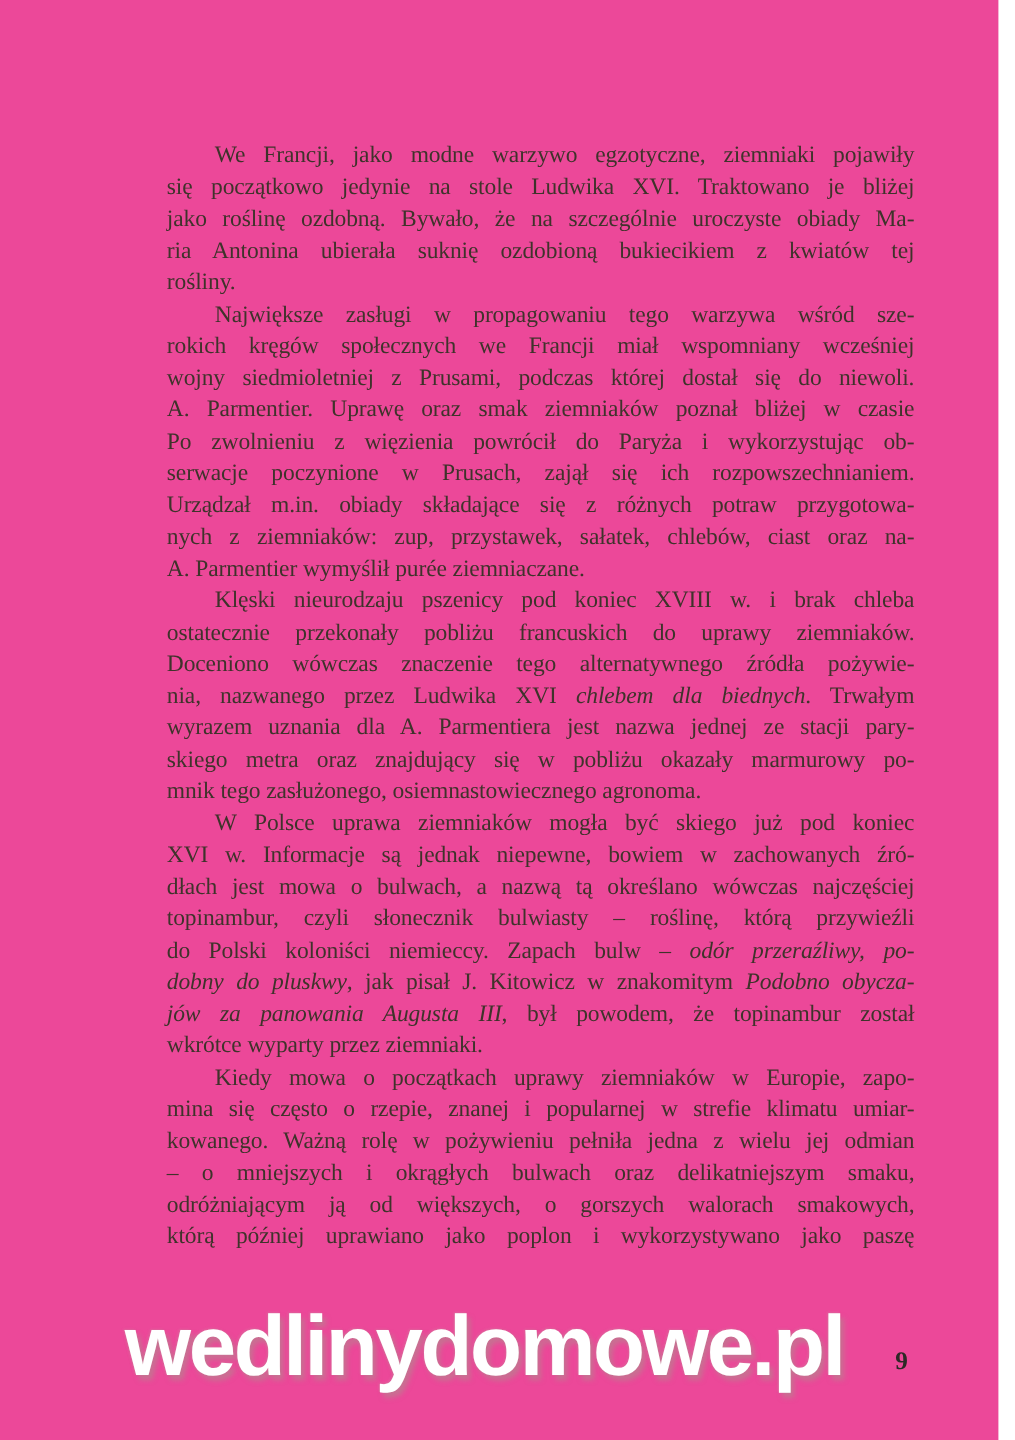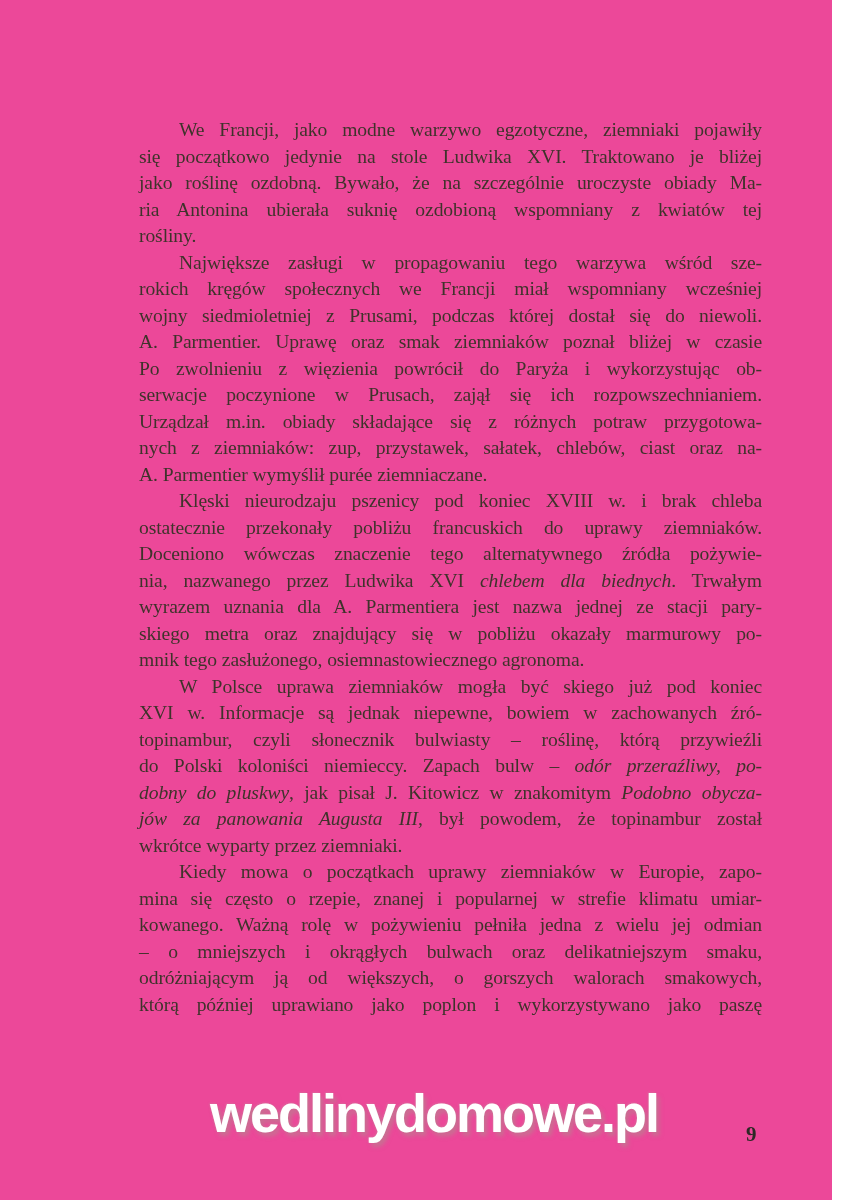--- a/index.html
+++ b/index.html
@@ -43,50 +43,49 @@
   .line em {
     font-style: italic;
   }
   .watermark {
     position: absolute;
     left: 104px;
     top: 1082px;
     width: 660px;
     font-family: "Liberation Sans", sans-serif;
     font-weight: bold;
-    font-size: 54px;
+    font-size: 71px;
     letter-spacing: -2px;
     color: #ffffff;
     text-shadow: 3px 4px 4px rgba(166, 152, 140, 0.50),
                  -1px -1px 2px rgba(190, 180, 170, 0.22),
                  0 0 1px rgba(205, 196, 188, 0.30);
     white-space: nowrap;
     pointer-events: none;
-    text-align: center;
   }
   .page-number {
     position: absolute;
     left: 746px;
     top: 1122px;
     font-family: "Liberation Serif", serif;
     font-size: 21px;
     font-weight: bold;
     color: #2d2926;
   }
 </style>
 </head>
 <body>
 
 <div class="page">
   <div class="text-block">
       <div class="para">
         <div class="line indent"><span>We Francji, jako modne warzywo egzotyczne, ziemniaki pojawiły</span></div>
         <div class="line"><span>się początkowo jedynie na stole Ludwika XVI. Traktowano je bliżej</span></div>
         <div class="line"><span>jako roślinę ozdobną. Bywało, że na szczególnie uroczyste obiady Ma-</span></div>
-        <div class="line"><span>ria Antonina ubierała suknię ozdobioną wspomniany z kwiatów tej</span></div>
+        <div class="line"><span>ria Antonina ubierała suknię ozdobioną bukiecikiem z kwiatów tej</span></div>
         <div class="line endline"><span>rośliny.</span></div>
       </div>
       <div class="para">
         <div class="line indent"><span>Największe zasługi w propagowaniu tego warzywa wśród sze-</span></div>
         <div class="line"><span>rokich kręgów społecznych we Francji miał wspomniany wcześniej</span></div>
         <div class="line"><span>wojny siedmioletniej z Prusami, podczas której dostał się do niewoli.</span></div>
         <div class="line"><span>A. Parmentier. Uprawę oraz smak ziemniaków poznał bliżej w czasie</span></div>
         <div class="line"><span>Po zwolnieniu z więzienia powrócił do Paryża i wykorzystując ob-</span></div>
         <div class="line"><span>serwacje poczynione w Prusach, zajął się ich rozpowszechnianiem.</span></div>
         <div class="line"><span>Urządzał m.in. obiady składające się z różnych potraw przygotowa-</span></div>
@@ -98,20 +97,21 @@
         <div class="line"><span>ostatecznie przekonały pobliżu francuskich do uprawy ziemniaków.</span></div>
         <div class="line"><span>Doceniono wówczas znaczenie tego alternatywnego źródła pożywie-</span></div>
         <div class="line"><span>nia, nazwanego przez Ludwika XVI </span><em>chlebem dla biednych</em><span>. Trwałym</span></div>
         <div class="line"><span>wyrazem uznania dla A. Parmentiera jest nazwa jednej ze stacji pary-</span></div>
         <div class="line"><span>skiego metra oraz znajdujący się w pobliżu okazały marmurowy po-</span></div>
         <div class="line endline"><span>mnik tego zasłużonego, osiemnastowiecznego agronoma.</span></div>
       </div>
       <div class="para">
         <div class="line indent"><span>W Polsce uprawa ziemniaków mogła być skiego już pod koniec</span></div>
         <div class="line"><span>XVI w. Informacje są jednak niepewne, bowiem w zachowanych źró-</span></div>
+        <div class="line"><span>dłach jest mowa o bulwach, a nazwą tą określano wówczas najczęściej</span></div>
         <div class="line"><span>topinambur, czyli słonecznik bulwiasty – roślinę, którą przywieźli</span></div>
         <div class="line"><span>do Polski koloniści niemieccy. Zapach bulw – </span><em>odór przeraźliwy, po-</em></div>
         <div class="line"><em>dobny do pluskwy</em><span>, jak pisał J. Kitowicz w znakomitym </span><em>Podobno obycza-</em></div>
         <div class="line"><em>jów za panowania Augusta III</em><span>, był powodem, że topinambur został</span></div>
         <div class="line endline"><span>wkrótce wyparty przez ziemniaki.</span></div>
       </div>
       <div class="para">
         <div class="line indent"><span>Kiedy mowa o początkach uprawy ziemniaków w Europie, zapo-</span></div>
         <div class="line"><span>mina się często o rzepie, znanej i popularnej w strefie klimatu umiar-</span></div>
         <div class="line"><span>kowanego. Ważną rolę w pożywieniu pełniła jedna z wielu jej odmian</span></div>

